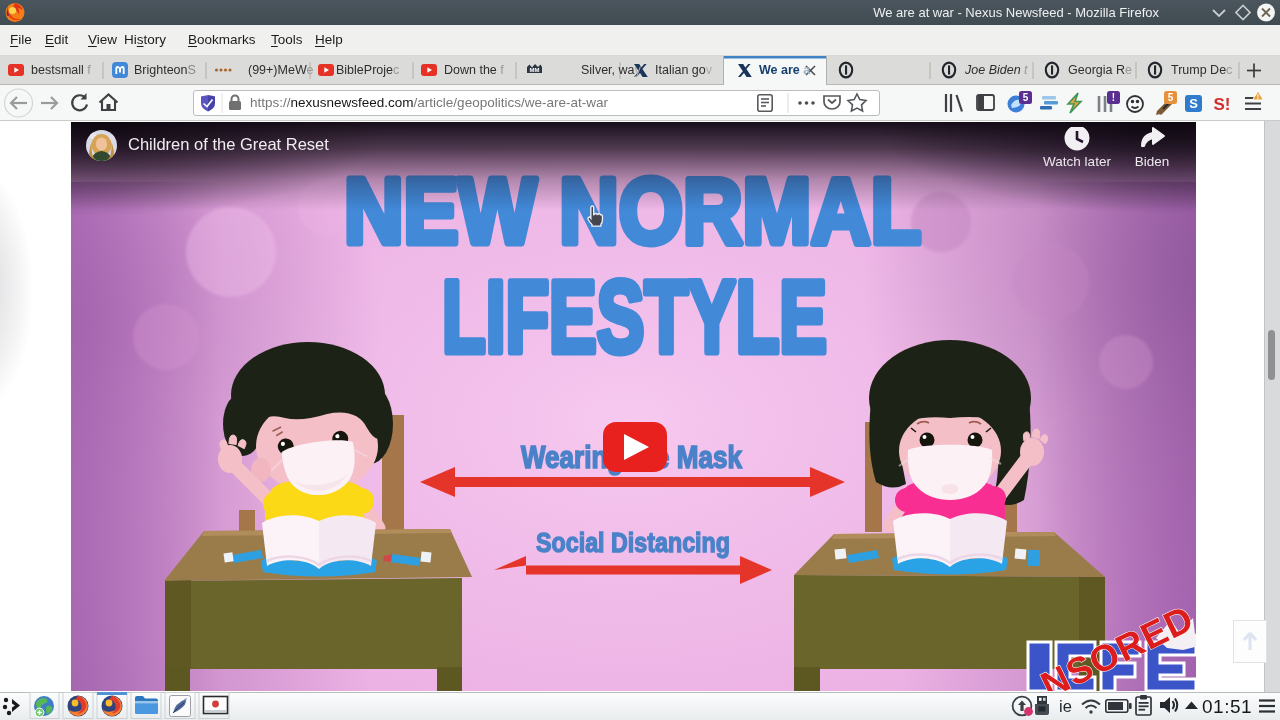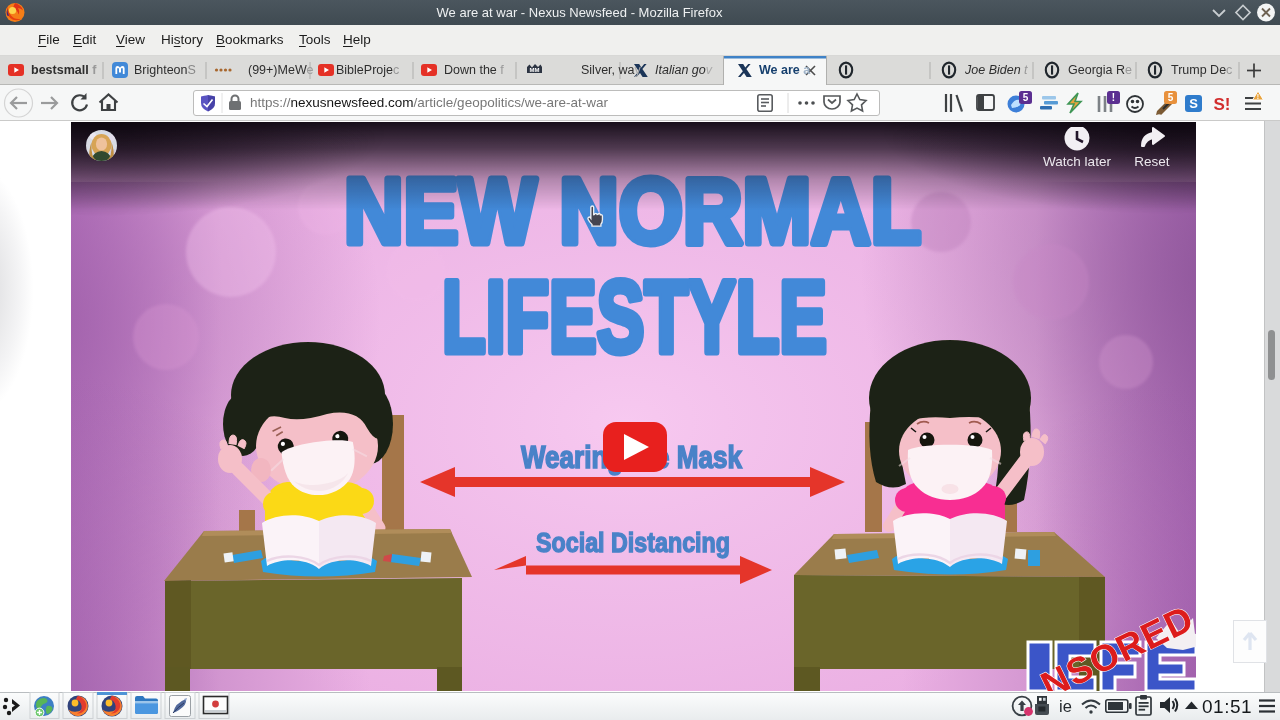--- a/index.html
+++ b/index.html
@@ -1,23 +1,23 @@
 <!DOCTYPE html>
 <html><head>
 <meta charset="utf-8">
 <style>
   html,body{margin:0;padding:0;}
   body{width:1280px;height:720px;overflow:hidden;font-family:"Liberation Sans",sans-serif;position:relative;background:#fff;}
   .abs{position:absolute;}
   
   #titlebar{left:0;top:0;width:1280px;height:25px;background:linear-gradient(#4b565e,#3f4a51);}
-  #wintitle{left:0;top:0;width:1159px;height:25px;line-height:25px;text-align:center;color:#eef0f1;font-size:13px;}
+  #wintitle{left:0;top:0;width:1159px;height:25px;line-height:25px;text-align:right;color:#eef0f1;font-size:13px;}
   
   #menubar{left:0;top:25px;width:1280px;height:31px;background:#f0f0ee;border-bottom:1px solid #d8d8d6;box-sizing:border-box;}
-  .menuitem{position:absolute;top:32px;font-size:13.5px;color:#1c1c1c;margin-left:28px;}
+  .menuitem{position:absolute;top:32px;font-size:13.5px;color:#1c1c1c;}
   .menuitem u{text-decoration:underline;text-underline-offset:2px;}
   
   #tabbar{left:0;top:56px;width:1280px;height:29px;background:#dbdbd9;border-bottom:1px solid #b8b8b6;box-sizing:border-box;}
   .tablabel{position:absolute;top:63px;font-size:12.5px;color:#2e2e2e;white-space:nowrap;}
   
   #navbar{left:0;top:85px;width:1280px;height:36px;background:#f6f7f7;border-bottom:1px solid #cacac9;box-sizing:border-box;}
   #urlbar{left:193px;top:90px;width:687px;height:26px;background:#fff;border:1px solid #bcbcbb;border-radius:3px;box-sizing:border-box;}
   .urltext{position:absolute;left:250px;top:95px;font-size:13.5px;color:#777;white-space:nowrap;}
   .urltext b{color:#151515;font-weight:normal;}
   
@@ -51,21 +51,21 @@
  <g stroke="#6e6253" stroke-width="1.8">
       <line x1="1262" y1="8.5" x2="1270" y2="16.5"></line>
       <line x1="1270" y1="8.5" x2="1262" y2="16.5"></line>
     </g>
 </svg>
 
 <div class="abs" id="menubar"></div>
 <div class="menuitem" style="left:10px;"><u>F</u>ile</div>
 <div class="menuitem" style="left:45px;"><u>E</u>dit</div>
 <div class="menuitem" style="left:88px;"><u>V</u>iew</div>
-<div class="menuitem" style="left:133px;">Hi<u>s</u>tory</div>
+<div class="menuitem" style="left:124px;">Hi<u>s</u>tory</div>
 <div class="menuitem" style="left:188px;"><u>B</u>ookmarks</div>
 <div class="menuitem" style="left:271px;"><u>T</u>ools</div>
 <div class="menuitem" style="left:315px;text-align:right;"><u>H</u>elp</div>
 
 <div class="abs" id="tabbar"></div>
 <div id="tabs">
 <svg class="abs" width="1280" height="29" style="left:0;top:56px;" xmlns="http://www.w3.org/2000/svg">
  <defs>
   <g id="yt">
           <rect x="0" y="2" width="16" height="12" rx="3" fill="#e53126"></rect>
@@ -125,27 +125,27 @@
  <g stroke="#4d4d4d" stroke-width="1.6">
         <line x1="806" y1="10" x2="815" y2="19"></line>
         <line x1="815" y1="10" x2="806" y2="19"></line>
       </g>
 
  <g stroke="#3a3a3a" stroke-width="1.7">
         <line x1="1247" y1="14.5" x2="1261" y2="14.5"></line>
         <line x1="1254" y1="7.5" x2="1254" y2="21.5"></line>
       </g>
 </svg>
-<div class="tablabel" style="left:31px;font-weight:bold;">bestsmall <span style="color:#999">f</span></div>
+<div class="tablabel" style="left:31px;">bestsmall <span style="color:#999">f</span></div>
 <div class="tablabel" style="left:134px;">Brighteon<span style="color:#888">S</span></div>
 <div class="tablabel" style="left:248px;">(99+)MeW<span style="color:#999">e</span></div>
 <div class="tablabel" style="left:336px;">BibleProje<span style="color:#999">c</span></div>
 <div class="tablabel" style="left:444px;text-align:center;">Down the <span style="color:#999">f</span></div>
 <div class="tablabel" style="left:581px;">Silver, wa<span style="color:#aaa">y</span></div>
-<div class="tablabel" style="left:655px;font-style:italic;">Italian go<span style="color:#aaa">v</span></div>
+<div class="tablabel" style="left:655px;">Italian go<span style="color:#aaa">v</span></div>
 <div class="tablabel" style="left:759px;color:#17406e;font-weight:bold;">We are <span style="color:#9fb3c8">a</span></div>
 <div class="tablabel" style="left:862px;margin-top:21px;">Watch Liv<span style="color:#999">e</span></div>
 <div class="tablabel" style="left:965px;font-style:italic;">Joe Biden <span style="color:#999">t</span></div>
 <div class="tablabel" style="left:1068px;">Georgia R<span style="color:#999">e</span></div>
 <div class="tablabel" style="left:1171px;">Trump De<span style="color:#999">c</span></div>
 </div>
 
 <div class="abs" id="navbar"></div>
 <div class="abs" id="urlbar"></div>
 <div class="abs urltext">https://<b>nexusnewsfeed.com</b>/article/geopolitics/we-are-at-war</div>
@@ -491,27 +491,28 @@
   <rect width="31" height="31" fill="#d8dbe4"></rect>
   <circle cx="7" cy="6" r="3.2" fill="#eae6f0"></circle>
         <circle cx="25" cy="8" r="3.6" fill="#e2dcEA"></circle>
         <circle cx="27" cy="22" r="3" fill="#cfc9da"></circle>
   <ellipse cx="15.5" cy="15" rx="10" ry="11" fill="#d7a455"></ellipse>
   <ellipse cx="15.5" cy="14" rx="5.6" ry="6.6" fill="#efc29c"></ellipse>
   <path d="M4 31 Q8 21 15.5 21 Q23 21 27 31 Z" fill="#31492f"></path>
   <path d="M5.5 15 Q5 27 10 30 L3.5 30 Q2.5 20 5.5 12 Z M25.5 15 Q26 27 21 30 L27.5 30 Q28.5 20 25.5 12 Z" fill="#c08f43"></path>
  </svg>
 </div>
+<div style="position:absolute;left:57px;top:13px;font-size:16.5px;color:#f0edf1;">Children of the Great Reset</div>
 <svg width="130" height="60" xmlns="http://www.w3.org/2000/svg" style="position:absolute;left:976px;top:5px;">
  <circle cx="30" cy="11" r="12.5" fill="#f2eff3"></circle>
  <path d="M30 4 L30 12 L36 15" stroke="#23152a" stroke-width="2.6" fill="none"></path>
  <path d="M95 19 Q95 8 106 6 L106 1 L117 9 L106 17 L106 11 Q99 12.5 97 19 Z" fill="#f2eff3" stroke="#f2eff3" stroke-width="2" stroke-linejoin="round"></path>
 </svg>
 <div style="position:absolute;left:966px;top:32px;width:80px;text-align:center;font-size:13.5px;color:#ece8ee;white-space:nowrap;">Watch later</div>
-<div style="position:absolute;left:1056px;top:32px;width:50px;text-align:center;font-size:13.5px;color:#ece8ee;">Reset</div>
+<div style="position:absolute;left:1056px;top:32px;width:50px;text-align:center;font-size:13.5px;color:#ece8ee;">Biden</div>
 </div>
 
 <div class="abs" id="taskbar"></div>
 <svg class="abs" width="1280" height="28" style="left:0;top:692px;" xmlns="http://www.w3.org/2000/svg">
 
  <g stroke="#cdd1d4" fill="none">
       <rect x="30" y="0.5" width="29" height="26"></rect>
       <rect x="63" y="0.5" width="30" height="26"></rect>
       <rect x="97" y="0.5" width="30" height="26"></rect>
       <rect x="131" y="0.5" width="30" height="26"></rect>

